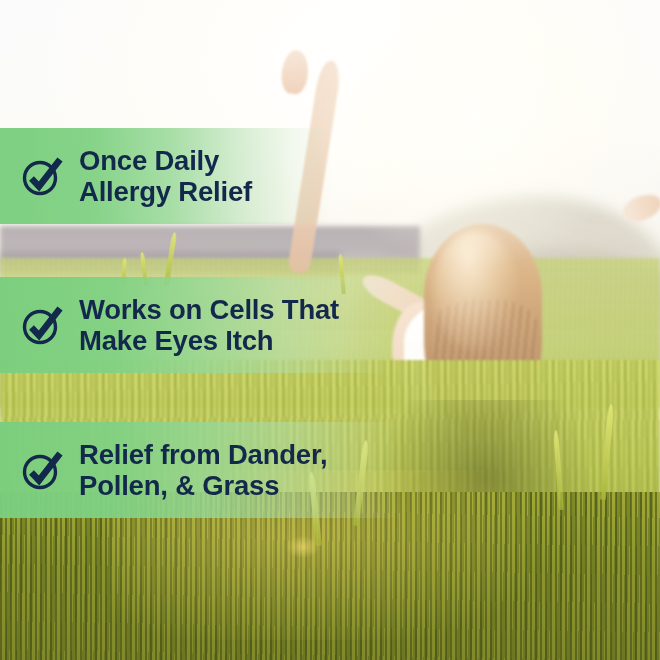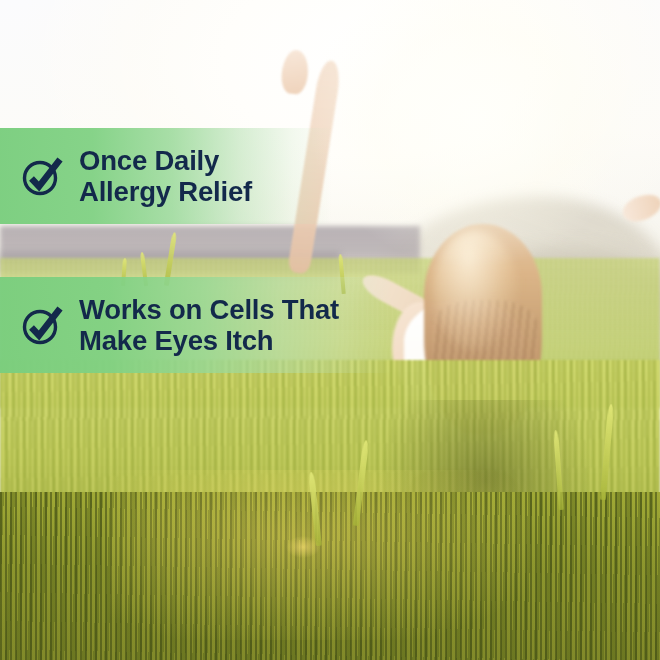--- a/index.html
+++ b/index.html
@@ -285,14 +285,22 @@
 
   <div class="banner" id="banner-2">
     <svg class="check-icon" viewBox="0 0 46 46">
       <circle cx="21" cy="25" r="15.5" fill="none" stroke="#13294b" stroke-width="3.4"></circle>
       <path d="M12.5 25.5 L20 33.5 L41 6.5" fill="none" stroke="#13294b" stroke-width="6.6" stroke-linecap="butt" stroke-linejoin="miter"></path>
     </svg>
     <div class="benefit-text">Works on Cells That
 Make Eyes Itch</div>
   </div>
 
+  <div class="banner" id="banner-3">
+    <svg class="check-icon" viewBox="0 0 46 46">
+      <circle cx="21" cy="25" r="15.5" fill="none" stroke="#13294b" stroke-width="3.4"></circle>
+      <path d="M12.5 25.5 L20 33.5 L41 6.5" fill="none" stroke="#13294b" stroke-width="6.6" stroke-linecap="butt" stroke-linejoin="miter"></path>
+    </svg>
+    <div class="benefit-text">Relief from Dander,
+Pollen, &amp; Grass</div>
+  </div>
 
 </div>
 
 </body></html>

